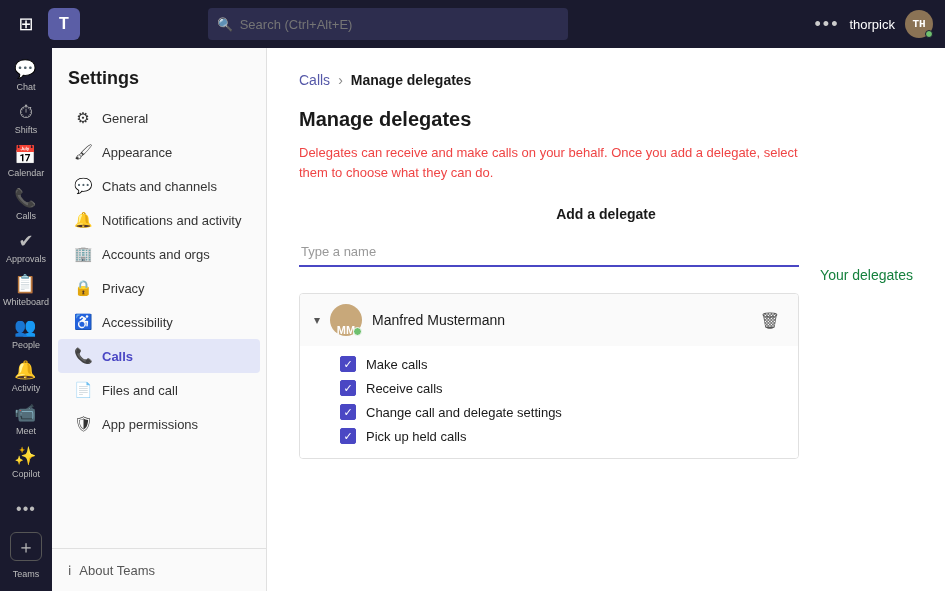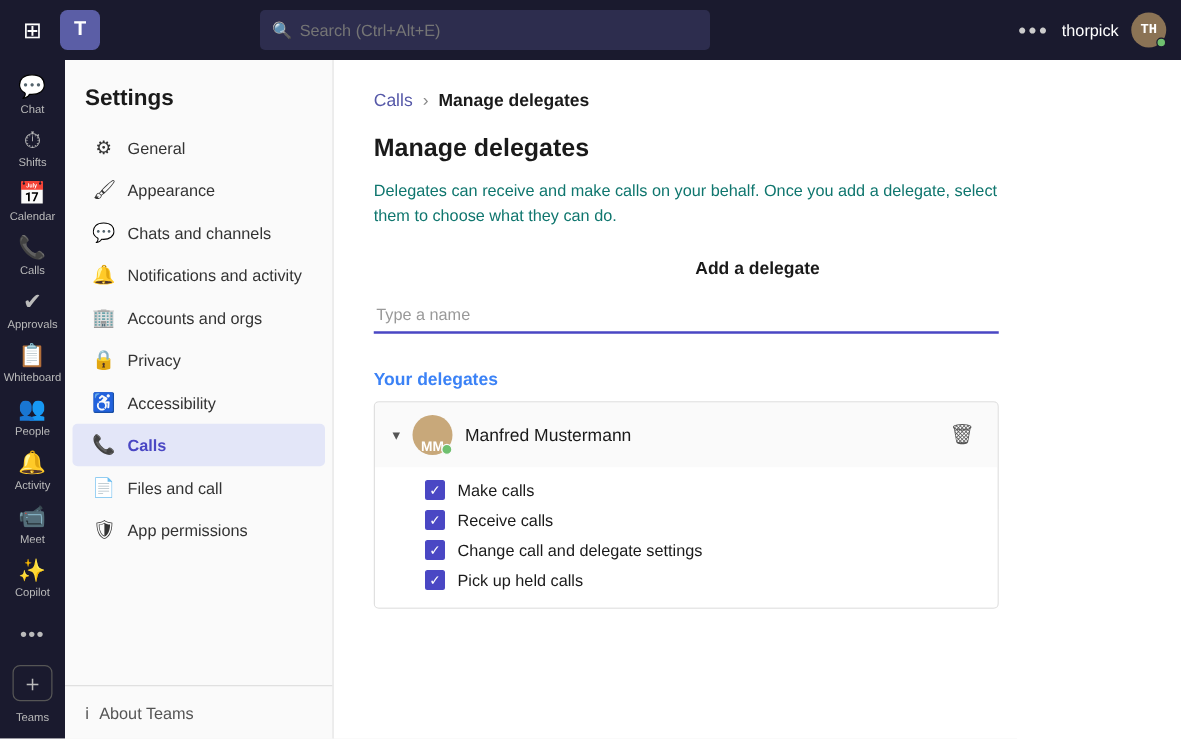--- a/index.html
+++ b/index.html
@@ -151,44 +151,43 @@
       display: flex; align-items: center; gap: 8px;
       color: #555; font-size: 14px; margin-bottom: 20px;
     }
     .breadcrumb .bc-current { font-weight: 600; color: #1a1a1a; }
     .breadcrumb .bc-sep { color: #888; }
 
     .page-title {
       font-size: 20px; font-weight: 600; color: #1a1a1a; margin-bottom: 12px;
     }
     .page-desc {
-      color: #0f766e; font-size: 13px; line-height: 1.5; margin-bottom: 24px;
+      color: #ef4444; font-size: 13px; line-height: 1.5; margin-bottom: 24px;
       max-width: 520px;
     }
 
     .section-label {
       font-size: 14px; font-weight: 600; color: #1a1a1a; margin-bottom: 16px; text-align: center;
     }
 
     .delegate-input {
       width: 100%;
       max-width: 500px;
       border: none;
       border-bottom: 2px solid #4a47c4;
       outline: none;
       padding: 6px 2px;
       font-size: 13px;
       color: #333;
       background: transparent;
-      margin-bottom: 28px;
     }
     .delegate-input::placeholder { color: #999; }
 
     .your-delegates-label {
-      font-size: 14px; font-weight: 700; color: #3b82f6; margin-bottom: 10px;
+      font-size: 14px; font-weight: 400; color: #15803d; margin-bottom: 10px; text-align: right;
     }
 
     .delegate-card {
       border: 1px solid #e0e0e0;
       border-radius: 4px;
       max-width: 500px;
       overflow: hidden;
     }
     .delegate-header {
       display: flex; align-items: center; gap: 10px;

